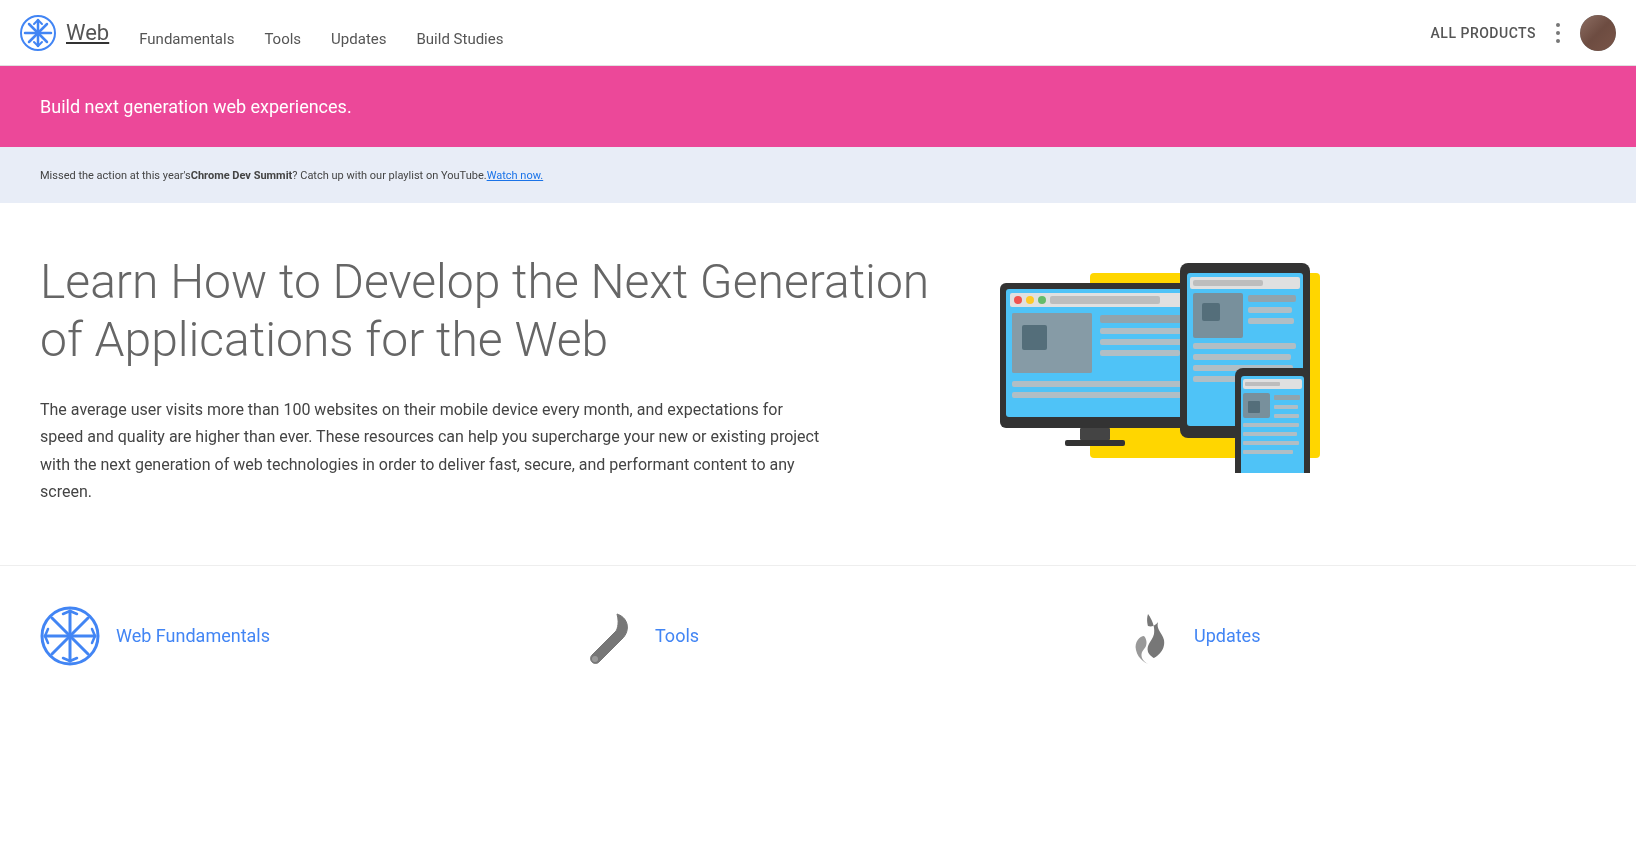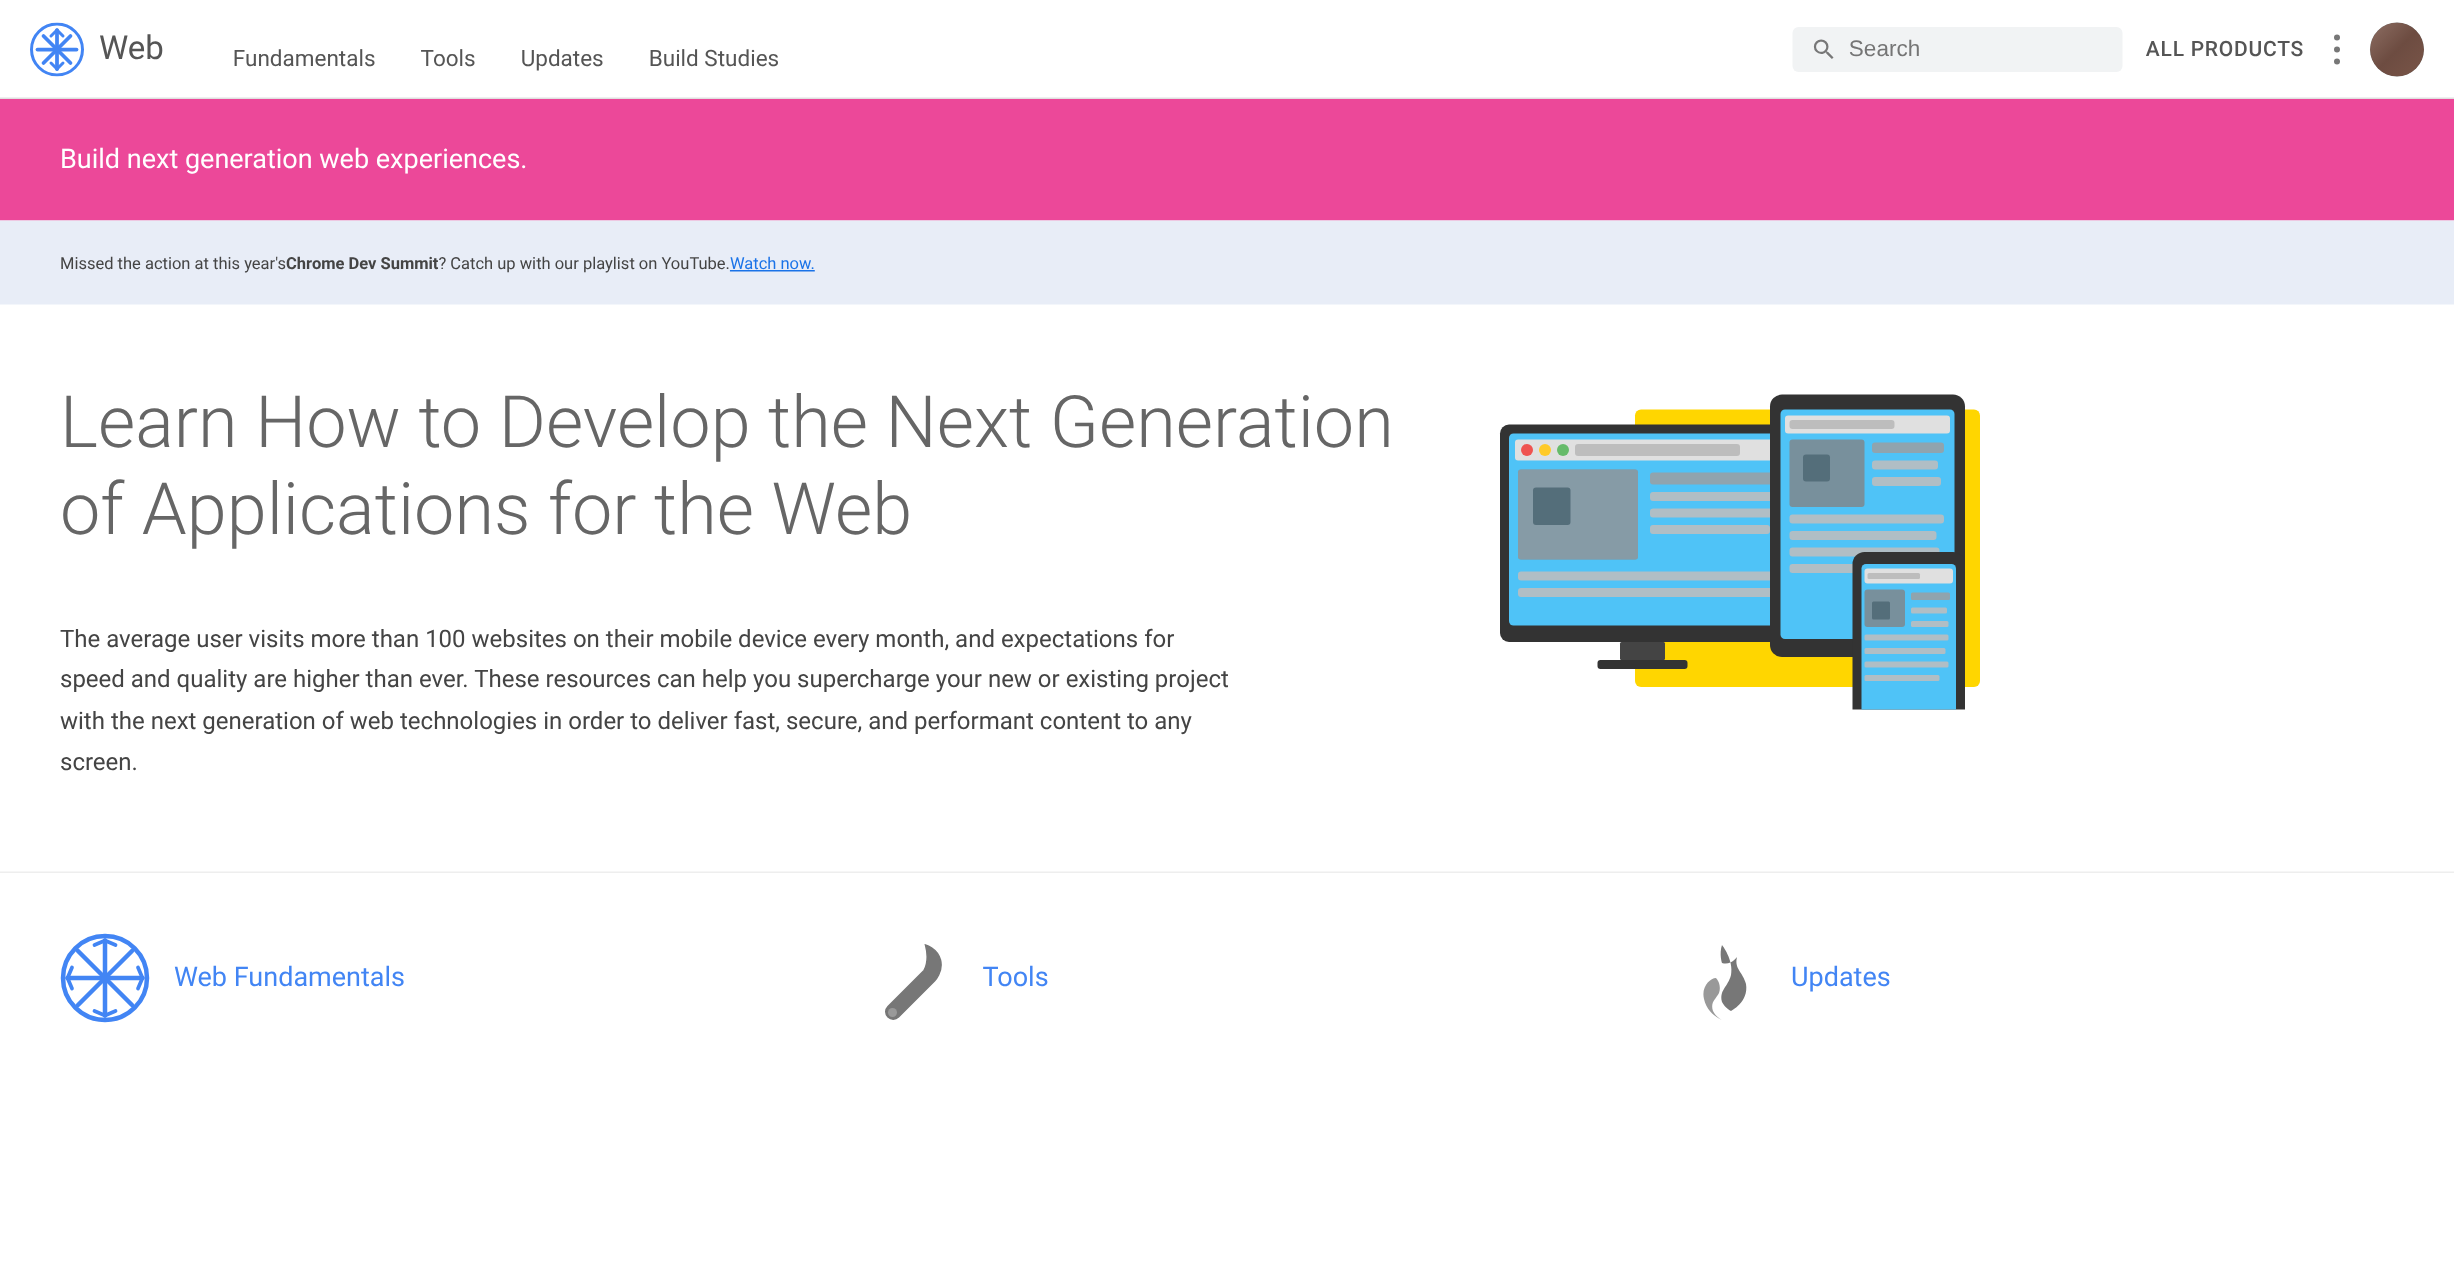--- a/index.html
+++ b/index.html
@@ -12,21 +12,22 @@
       height: 66px;
       background: #fff;
       border-bottom: 1px solid #e0e0e0;
       padding: 0 20px;
       position: relative;
     }
     .nav-logo {
       display: flex;
       align-items: center;
       gap: 10px;
-      margin-right: 46px;
+      margin-right: 30px;
+      text-decoration: underline;
     }
     .nav-logo-icon {
       width: 36px;
       height: 36px;
     }
     .nav-logo-text {
       font-size: 22px;
       color: #555;
       font-weight: 400;
     }
@@ -141,21 +142,21 @@
     }
     .hero-text {
       flex: 1;
       max-width: 900px;
     }
     .hero-title {
       font-size: 48px;
       font-weight: 300;
       color: #666;
       line-height: 1.2;
-      margin-bottom: 44px;
+      margin-bottom: 28px;
     }
     .hero-body {
       font-size: 16px;
       color: #444;
       line-height: 1.7;
       max-width: 780px;
     }
     .hero-image {
       flex-shrink: 0;
       width: 360px;
@@ -217,26 +218,20 @@
   </div>
 
   <div class="nav-links">
     <a class="nav-link">Fundamentals</a>
     <a class="nav-link">Tools</a>
     <a class="nav-link">Updates</a>
     <a class="nav-link">Build Studies</a>
   </div>
 
   <div class="nav-right">
-    <div class="search-container">
-      <svg class="search-icon-svg" viewBox="0 0 24 24" xmlns="http://www.w3.org/2000/svg">
-        <path d="M15.5 14h-.79l-.28-.27A6.471 6.471 0 0 0 16 9.5 6.5 6.5 0 1 0 9.5 16c1.61 0 3.09-.59 4.23-1.57l.27.28v.79l5 4.99L20.49 19l-4.99-5zm-6 0C7.01 14 5 11.99 5 9.5S7.01 5 9.5 5 14 7.01 14 9.5 11.99 14 9.5 14z" fill="#777"></path>
-      </svg>
-      <input class="search-input" type="text" placeholder="Search" style="">
-    </div>
     <span class="all-products-btn">ALL PRODUCTS</span>
     <div class="menu-dots">
       <div class="dot"></div>
       <div class="dot"></div>
       <div class="dot"></div>
     </div>
     <div class="avatar">
       <div class="avatar-img"></div>
     </div>
   </div>

